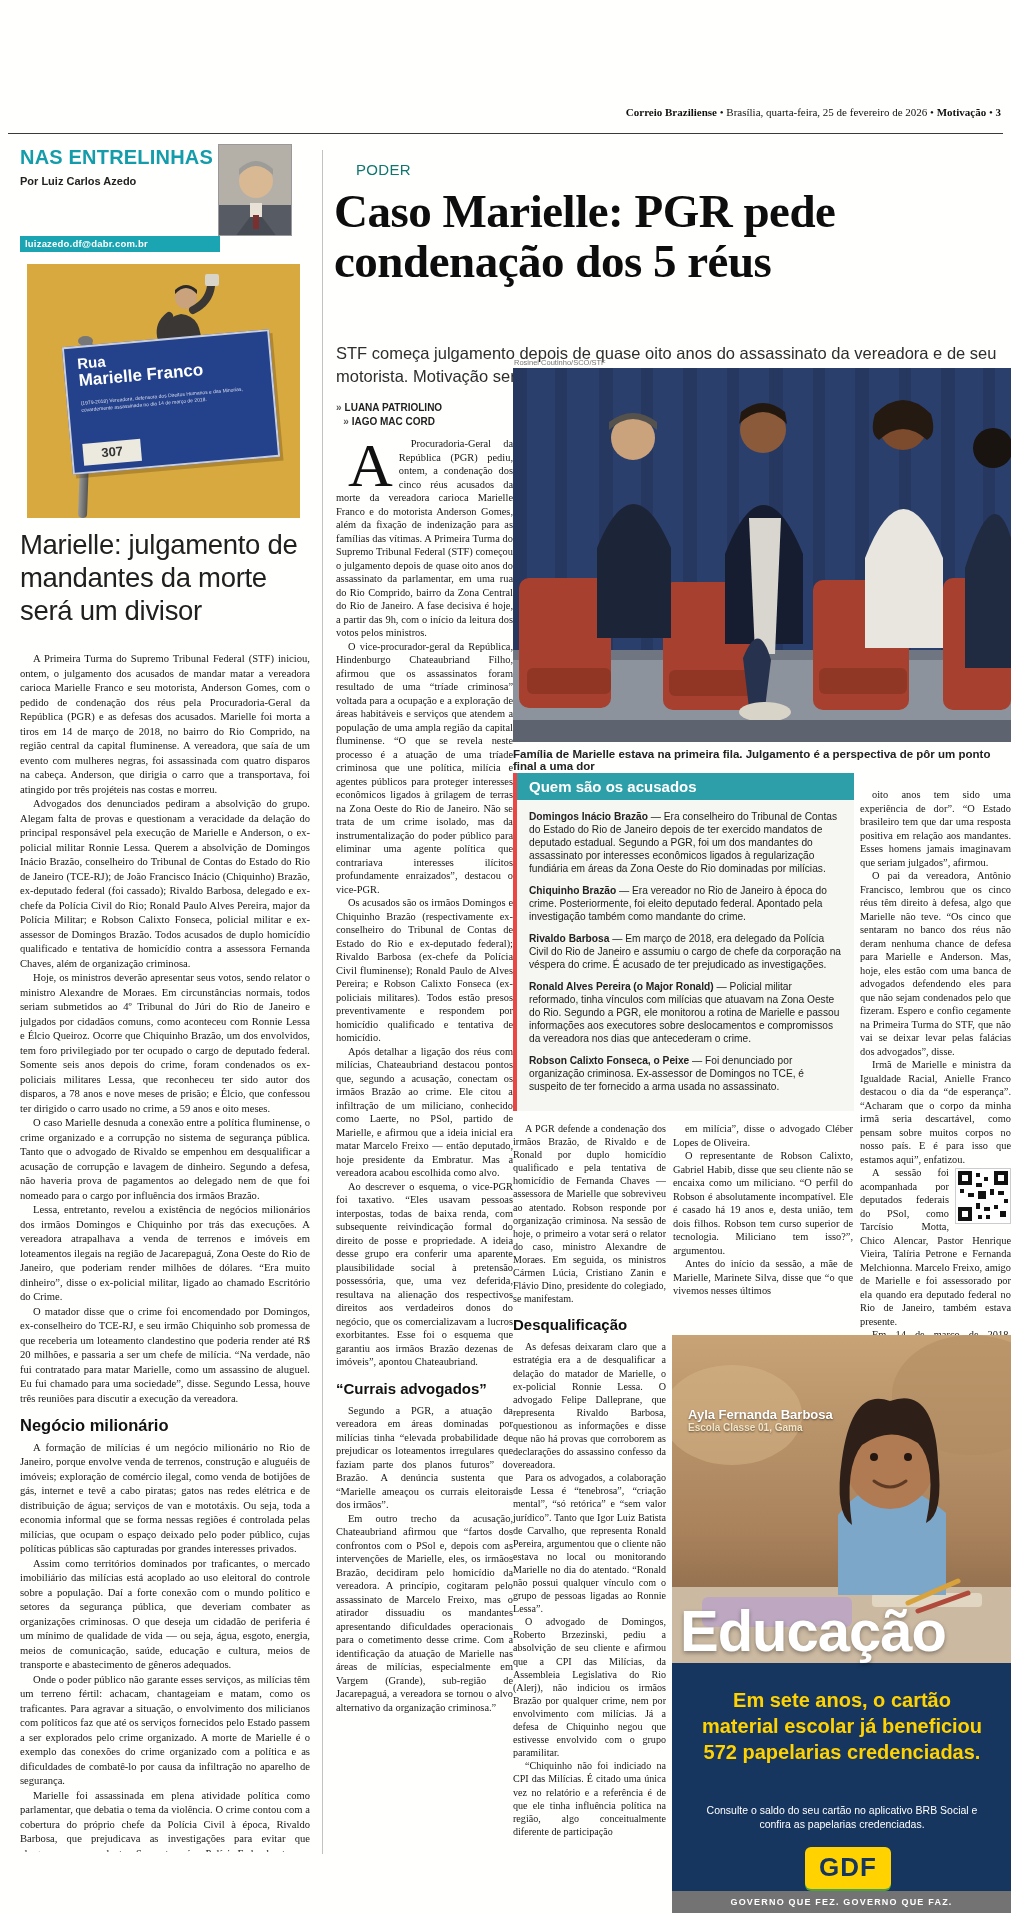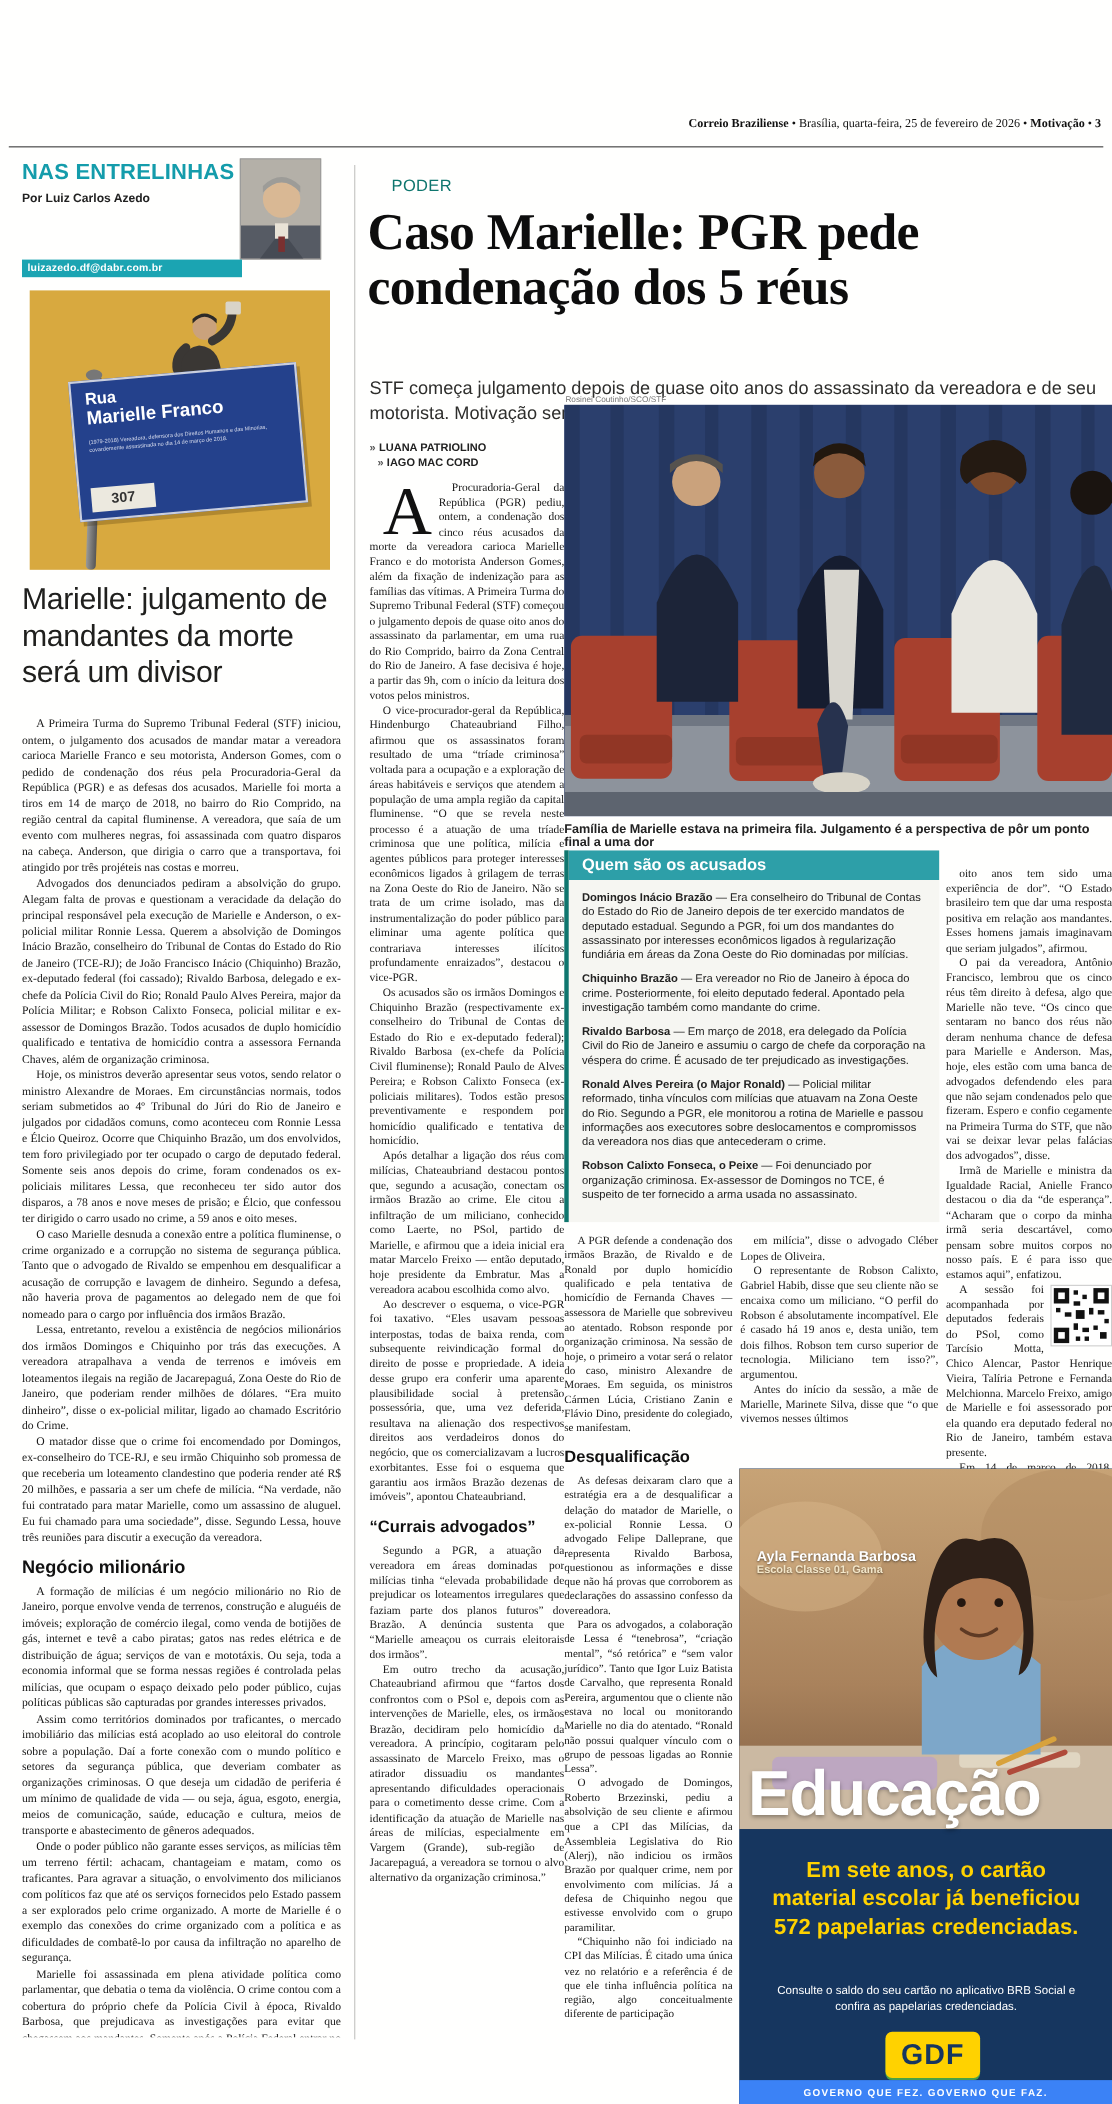--- a/index.html
+++ b/index.html
@@ -70,21 +70,21 @@
   .col p { text-indent:12px; }
   .col .subhead { font-size:15px; margin:11px 0 7px; text-indent:0; line-height:17px; }
   .col1 { left:336px; top:437px; width:177px; height:1465px; }
   .col2 { left:513px; top:1122px; width:153px; height:788px; font-size:10.1px; line-height:13.1px; }
   .col3 { left:673px; top:1122px; width:180px; height:212px; }
   .col4 { left:860px; top:788px; width:151px; height:548px; }
   .dropcap { float:left; font-size:62px; line-height:52px; padding:2px 6px 0 0; font-weight:400; color:#111; }
 
   
   .accused-box { position:absolute; left:513px; top:773px; width:341px; height:338px; background:#f6f6f2;
-                 border-left:4px solid #0f766e; overflow:hidden; }
+                 border-left:4px solid #ef4444; overflow:hidden; }
   .box-title { background:#2d9fa8; color:#fff; font-family:"Liberation Sans",sans-serif; font-weight:bold;
                font-size:15px; height:27px; line-height:27px; padding-left:12px; }
   .box-body { padding:10px 12px 0 12px; font-family:"Liberation Sans",sans-serif; font-size:10.2px;
               line-height:13px; color:#222; }
   .box-body .entry { margin-bottom:9px; }
   .box-body b { font-weight:bold; }
 
   .qr { float:right; width:56px; height:56px; margin:2px 0 3px 6px; background:#fff; border:1px solid #ccc; }
 
   
@@ -96,21 +96,21 @@
   .ad-student .school { font-weight:bold; font-size:10px; color:#f3e6c8; }
   .ad-bigword { position:absolute; left:8px; top:262px; color:#fff; font-weight:bold; font-size:58px;
                 letter-spacing:-1px; text-shadow:0 2px 4px rgba(0,0,0,.35); }
   .ad-headline { position:absolute; left:20px; top:352px; width:300px; color:#ffd200; font-weight:bold;
                  font-size:20px; line-height:26px; text-align:center; }
   .ad-note { position:absolute; left:30px; top:468px; width:280px; color:#fff; font-size:10.5px;
              line-height:14px; text-align:center; }
   .gdf { position:absolute; right:120px; top:512px; width:86px; height:42px; background:#ffd200;
          border-radius:6px; color:#16365f; font-weight:bold; font-size:26px; text-align:center;
          line-height:40px; letter-spacing:1px; box-shadow:0 2px 0 #4aa148; }
-  .ad-bar { position:absolute; left:0; bottom:0; width:339px; height:22px; background:#3b82f6; color:#fff;
+  .ad-bar { position:absolute; left:0; bottom:0; width:339px; height:22px; background:#737373; color:#fff;
             font-size:9px; font-weight:bold; letter-spacing:1.2px; text-align:center; line-height:22px; }
 </style>
 </head>
 <body>
 
 <div class="page">
 
   <div class="masthead">
     <span class="bold">Correio Braziliense</span>
     <span>•</span>

